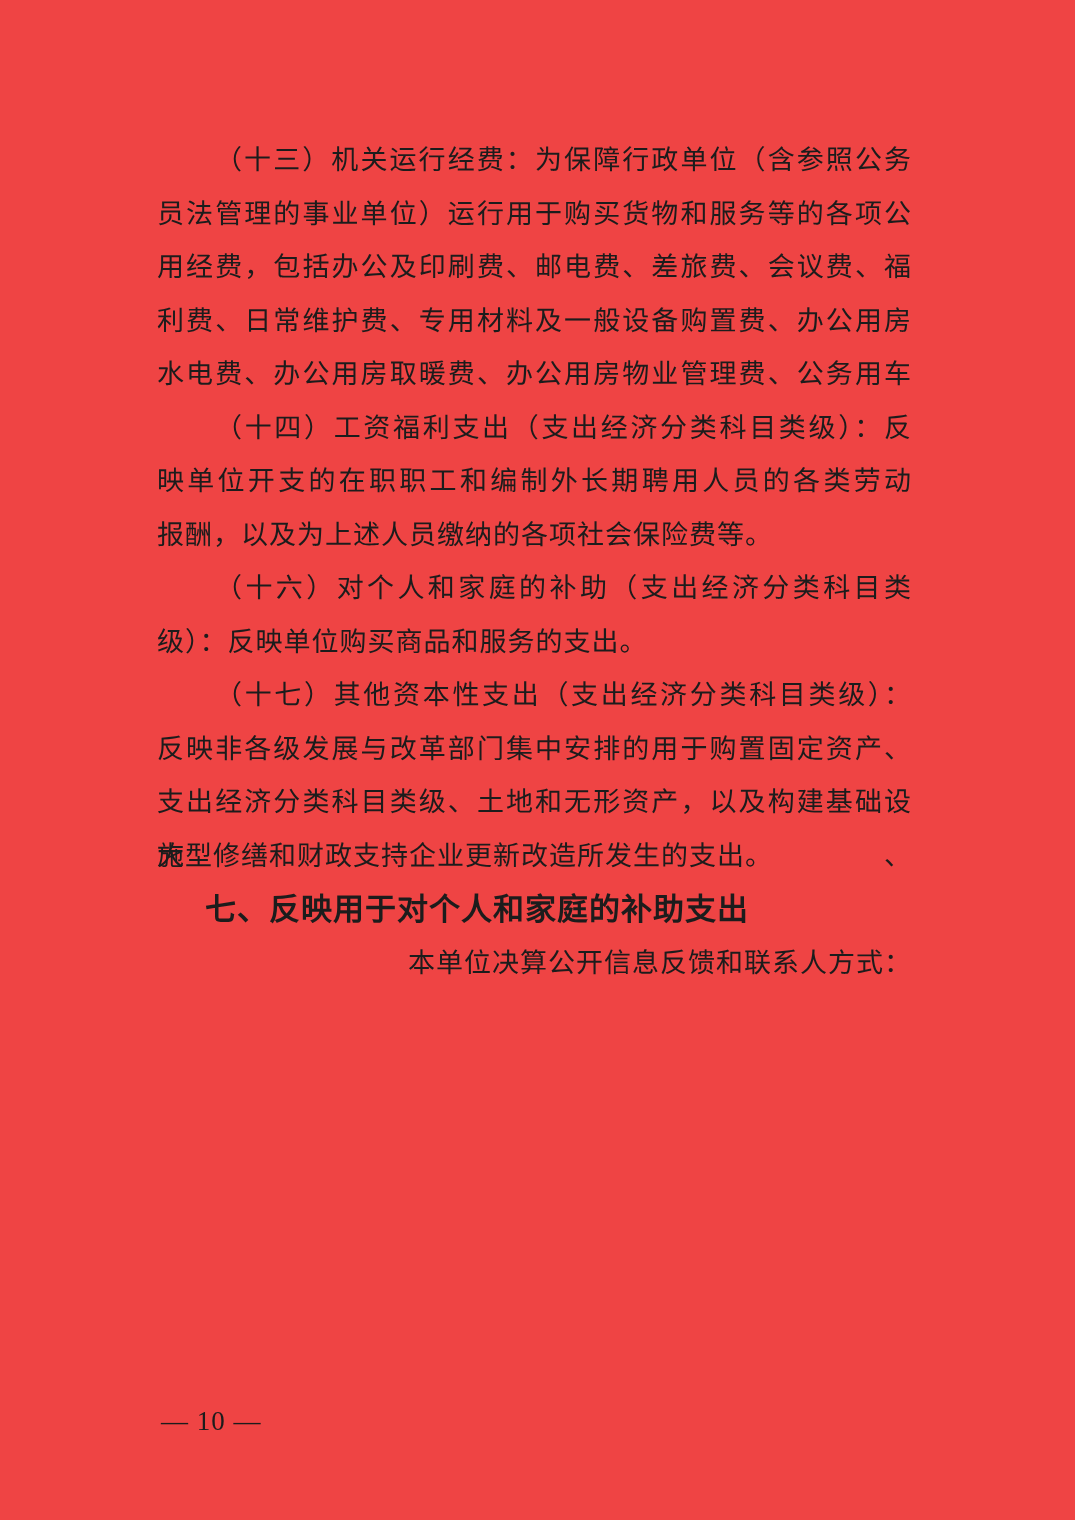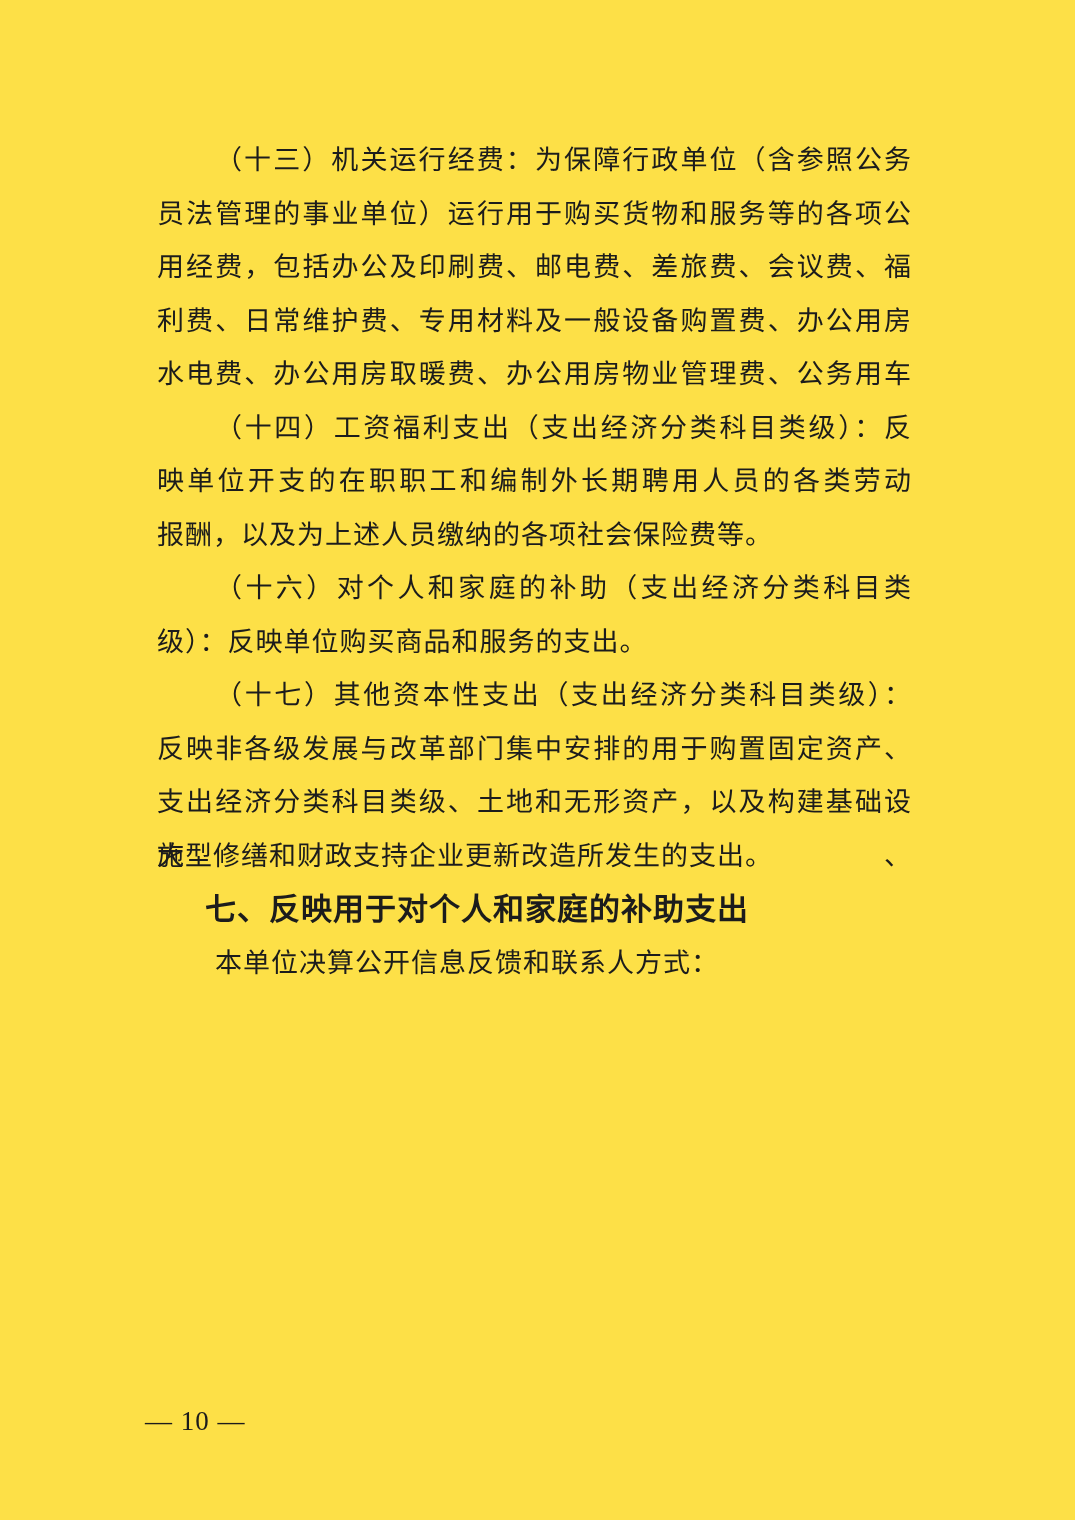--- a/index.html
+++ b/index.html
@@ -4,21 +4,21 @@
 <style>
   html, body {
     margin: 0;
     padding: 0;
     background: #ffffff;
   }
   .page {
     position: relative;
     width: 1075px;
     height: 1520px;
-    background: #fde047;
+    background: #ef4444;
     overflow: hidden;
     font-family: "Liberation Serif", serif;
     color: #1c1c1c;
   }
   .content {
     position: absolute;
     left: 157px;
     top: 134px;
     width: 755px;
   }
@@ -32,31 +32,31 @@
     letter-spacing: 1px;
     white-space: pre;
     overflow: visible;
     font-family: "Liberation Serif", serif;
   }
   .line.fill {
     white-space: normal;
     text-align: justify;
     text-align-last: justify;
   }
-  .line.indent { padding-left: 58px; }
+  .line.indent { padding-left: 58px; text-align: right; }
   .line.heading {
     font-family: "Liberation Sans", sans-serif;
     font-weight: 700;
     font-size: 31px;
     letter-spacing: 1px;
     padding-left: 48px;
   }
   .footer {
     position: absolute;
-    left: 145px;
+    left: 161px;
     top: 1406px;
     font-size: 27px;
     letter-spacing: 1px;
     font-family: "Liberation Serif", serif;
     color: #1c1c1c;
   }
 </style>
 </head>
 <body>
 

